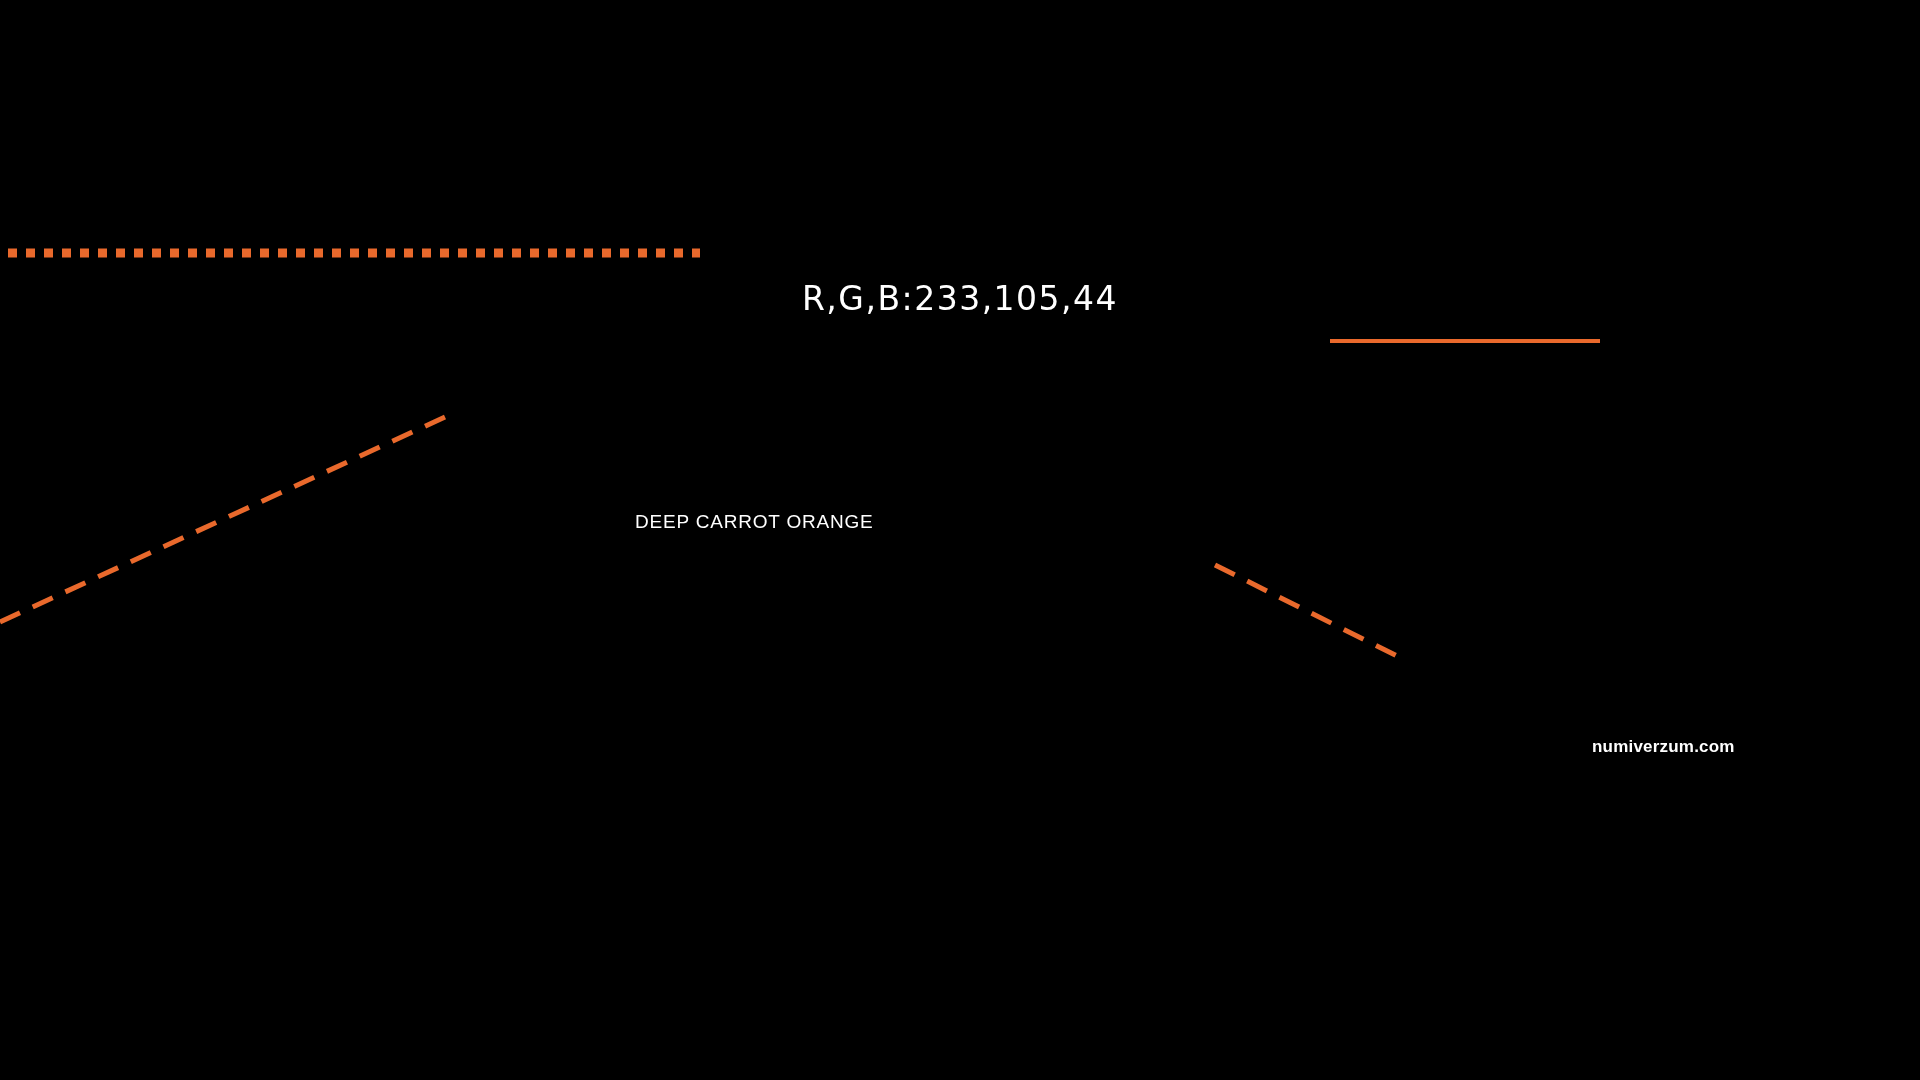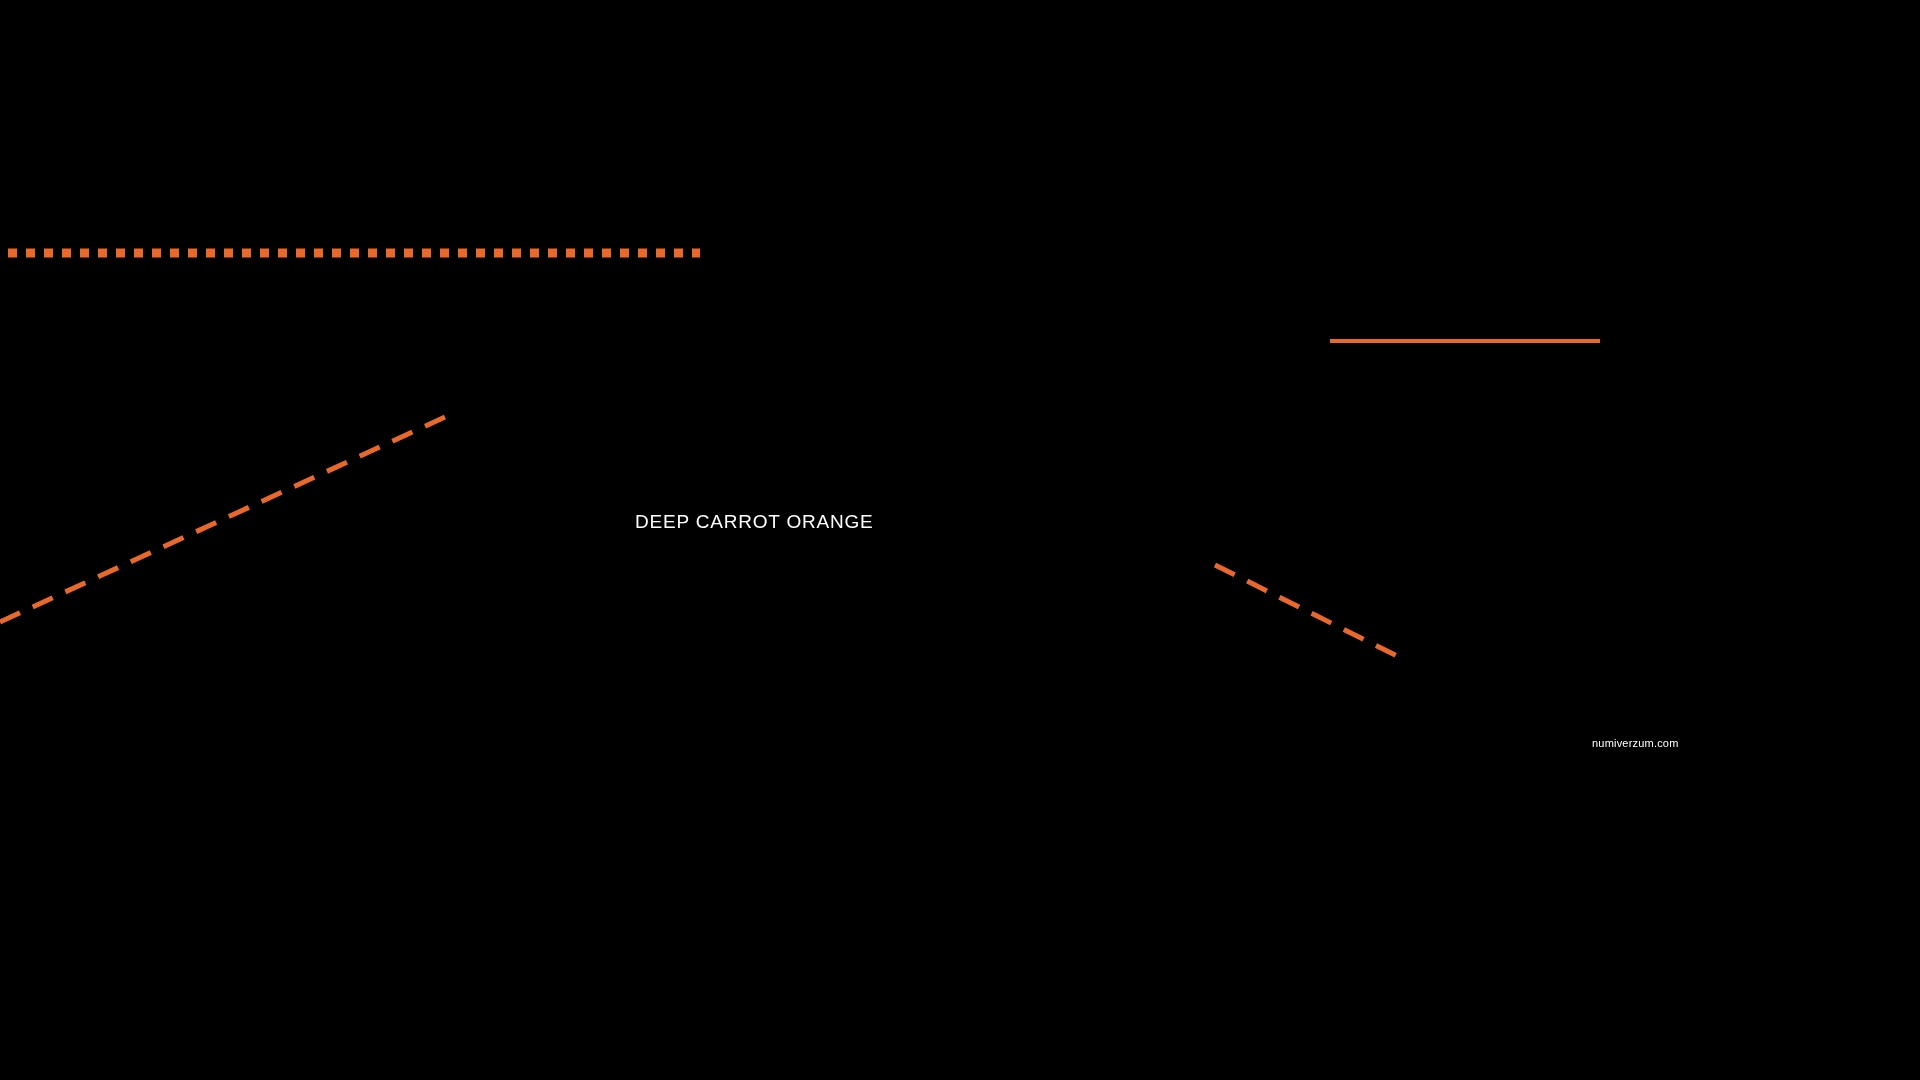--- a/index.html
+++ b/index.html
@@ -44,24 +44,25 @@
     font-size: 19px;
     letter-spacing: 0.8px;
     color: #ffffff;
     white-space: nowrap;
   }
   #watermark {
     position: absolute;
     left: 1592px;
     top: 737px;
     font-family: "Liberation Sans", sans-serif;
-    font-size: 11px;
+    font-size: 17px;
     letter-spacing: 0.2px;
     color: #ffffff;
     white-space: nowrap;
+    font-weight: bold;
   }
   
   .deco-svg {
     position: absolute;
     overflow: visible;
     pointer-events: none;
   }
   #deco-dotted-top { left: 0px; top: 243px; width: 710px; height: 20px; }
   #deco-solid-right { left: 1330px; top: 335px; width: 280px; height: 12px; }
   #deco-diag-left { left: 0px; top: 412px; width: 450px; height: 215px; }
@@ -81,18 +82,19 @@
   </svg>
 
   <svg id="deco-diag-left" class="deco-svg" viewBox="0 0 450 215" xmlns="http://www.w3.org/2000/svg">
     <line x1="0" y1="210" x2="445" y2="5" stroke="#E9692C" stroke-width="5" stroke-dasharray="22 14" stroke-linecap="butt"></line>
   </svg>
 
   <svg id="deco-diag-right" class="deco-svg" viewBox="0 0 200 105" xmlns="http://www.w3.org/2000/svg">
     <line x1="5" y1="5" x2="195" y2="100" stroke="#E9692C" stroke-width="5" stroke-dasharray="22 14" stroke-linecap="butt"></line>
   </svg>
 
+  <div id="rgb-text">R,G,B:233,105,44</div>
 
   <div id="color-name">DEEP CARROT ORANGE</div>
 
   <div id="watermark">numiverzum.com</div>
 
 </div>
 
 </body></html>

